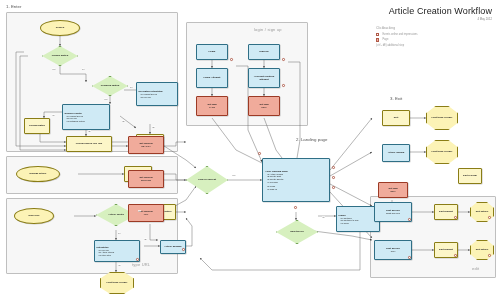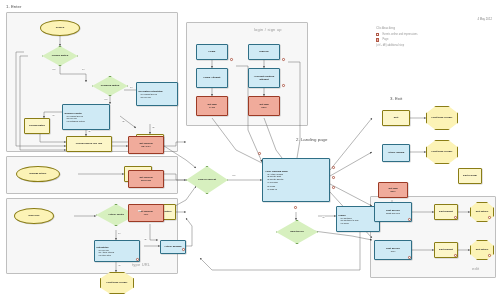--- a/index.html
+++ b/index.html
@@ -56,20 +56,21 @@
   
   .marker{position:absolute;width:2.6px;height:2.6px;border-radius:50%;
           border:0.45px solid #b05a48;background:#ffffff;box-sizing:border-box;}
   .edgelabel{position:absolute;font-size:2.2px;color:#666;background:rgba(255,255,255,.65);}
 </style>
 </head>
 <body>
 
 <div id="stage">
 
+  <div id="title">Article Creation Workflow</div>
   <div id="subtitle">4 May 2012</div>
 
   <div id="legend">
     <div class="lhead">Clickbacking</div>
     <div class="lrow">
       <span class="swatch sw-click"></span>
       <span class="ltxt">Events online and impressions</span>
     </div>
     <div class="lrow">
       <span class="swatch sw-page"></span>

